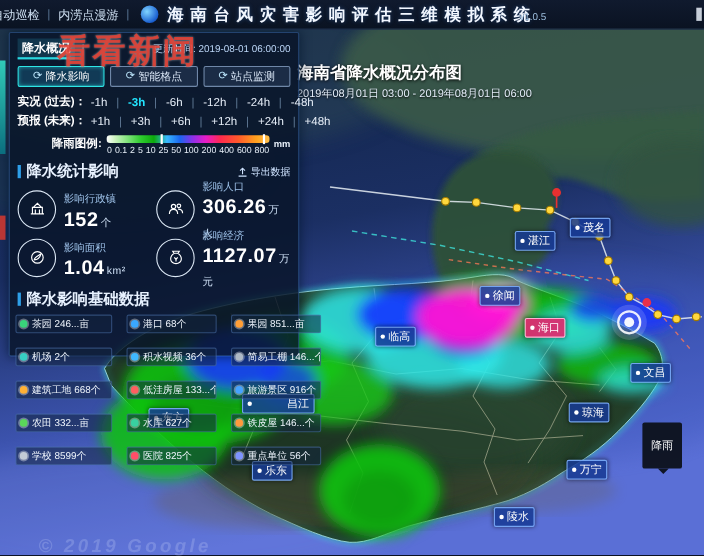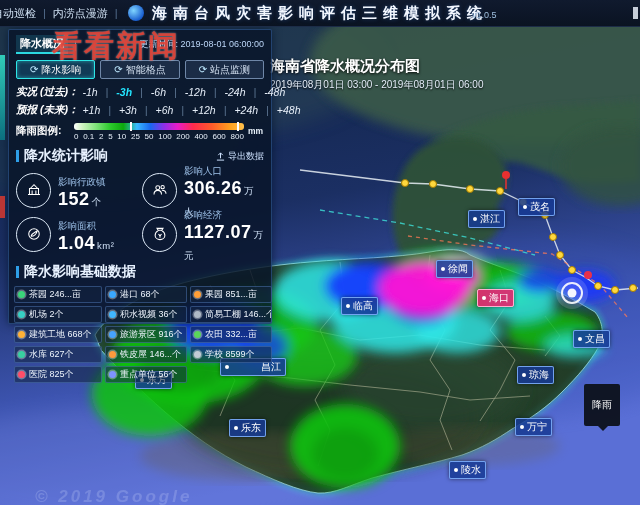--- a/index.html
+++ b/index.html
@@ -47,46 +47,46 @@
   .p-head{display:flex;align-items:center;padding:5px 7px 3px 7px;font-size:11px;}
   .p-head .ttl{font-weight:bold;color:#fff;background:rgba(40,160,190,.22);padding:1px 4px;
     border-bottom:2px solid #2bd8e0;}
   .p-head .dv{color:#5f7894;margin:0 6px;}
   .p-head .upd{margin-left:auto;font-size:9px;color:#bcd6f7;white-space:nowrap;}
   .tabs{display:flex;gap:5px;padding:3px 7px 4px 7px;}
   .tab{flex:1;display:flex;align-items:center;justify-content:center;gap:3px;height:17px;
     font-size:10px;color:#d5e2f2;background:rgba(40,60,90,.55);border:1px solid #6f87a8;border-radius:2px;cursor:pointer;}
   .tab .ticon{font-size:10px;color:#bfe9ff;}
   .tab.active{border-color:#2ee6e6;background:rgba(30,120,160,.35);color:#fff;box-shadow:0 0 4px #2ee6e688 inset;}
-  .timerow{display:flex;align-items:center;padding:2px 7px;font-size:10.5px;white-space:nowrap;font-style:italic;}
+  .timerow{display:flex;align-items:flex-end;padding:2px 7px;font-size:10.5px;white-space:nowrap;}
   .timerow .lbl{font-weight:bold;color:#fff;width:66px;}
   .timerow .opt{color:#e6eef8;padding:0 4px;cursor:pointer;}
   .timerow .opt.active{color:#23e5ff;font-weight:bold;}
   .timerow .opt:not(:last-child):after{content:"|";color:#5f7894;margin-left:8px;font-weight:normal;}
-  .legendrow{padding:4px 7px 0 7px;display:flex;align-items:flex-start;font-size:10.5px;}
+  .legendrow{padding:4px 7px 0 7px;display:flex;align-items:flex-start;font-size:10.5px;margin-left:31px;}
   .legendrow .lbl{font-weight:bold;color:#fff;width:58px;padding-top:1px;}
   .lbar-wrap{position:relative;width:170px;}
   .lbar{position:relative;height:7px;border-radius:3px;
     background:linear-gradient(90deg,#ffffff 0%,#cdf3c0 5%,#7fe37a 13%,#2ecb2e 21%,#0ca80c 29%,
       #39b9ff 37%,#1a66f0 45%,#8f2fe8 53%,#e81cc8 61%,#ff2a4d 70%,#ff5a2a 81%,#ffa11e 92%,#ffc04d 100%);}
   .lbar .notch{position:absolute;top:-1px;width:2px;height:9px;background:#fff;}
   .lticks{display:flex;justify-content:space-between;font-size:8px;color:#e8f0fa;margin-top:2px;}
   .lunit{font-size:8.5px;color:#e8f0fa;margin-left:4px;padding-top:3px;font-weight:bold;}
   .sechead{display:flex;align-items:center;margin:6px 7px 2px 7px;}
   .sechead .bar{width:3px;height:12px;background:#2e9fe8;margin-right:5px;}
   .sechead .st{font-size:14px;font-weight:bold;color:#e8f2ff;}
   .sechead .exp{margin-left:auto;display:flex;align-items:center;gap:3px;font-size:9px;color:#cfe3ff;cursor:pointer;}
   .stats{display:grid;grid-template-columns:1fr 1fr;gap:2px 4px;padding:2px 7px;}
   .stat{display:flex;align-items:center;gap:7px;height:42px;}
   .stat .ring{width:33px;height:33px;border:1.5px solid #dce8f5;border-radius:50%;flex:none;
     display:flex;align-items:center;justify-content:center;}
   .stat .sl{font-size:9.5px;color:#9fc3ea;line-height:1.1;}
   .stat .sv{font-size:18px;font-weight:bold;color:#fff;line-height:1.15;letter-spacing:.5px;}
   .stat .su{font-size:9.5px;color:#cfe0f5;font-weight:normal;margin-left:2px;}
-  .basicgrid{display:grid;grid-template-columns:88px 82px 82px;gap:3px;padding:3px 5px;}
+  .basicgrid{display:grid;grid-template-columns:88px 82px 82px;gap:13px;padding:3px 5px;}
   .bitem{display:flex;align-items:center;gap:4px;height:15px;padding:0 3px;
     background:rgba(18,36,64,.55);border:1px solid rgba(95,140,210,.4);border-radius:2px;
     font-size:9px;color:#eef4fc;white-space:nowrap;overflow:hidden;cursor:pointer;}
   .bitem .bdot{width:7px;height:7px;border-radius:50%;flex:none;box-shadow:0 0 0 1.5px rgba(255,255,255,.35);}
 </style>
 </head>
 <body>
 
 <div class="screen">
 
@@ -443,20 +443,24 @@
         </div>
       <div class="bitem">
           <span class="bdot" style="background: rgb(174, 185, 198);"></span>
           <span>简易工棚 146...个</span>
         </div>
       <div class="bitem">
           <span class="bdot" style="background: rgb(255, 177, 54);"></span>
           <span>建筑工地 668个</span>
         </div>
       <div class="bitem">
+          <span class="bdot" style="background: rgb(255, 95, 95);"></span>
+          <span>低洼房屋 133...个</span>
+        </div>
+      <div class="bitem">
           <span class="bdot" style="background: rgb(70, 163, 255);"></span>
           <span>旅游景区 916个</span>
         </div>
       <div class="bitem">
           <span class="bdot" style="background: rgb(90, 214, 90);"></span>
           <span>农田 332...亩</span>
         </div>
       <div class="bitem">
           <span class="bdot" style="background: rgb(56, 208, 160);"></span>
           <span>水库 627个</span>

